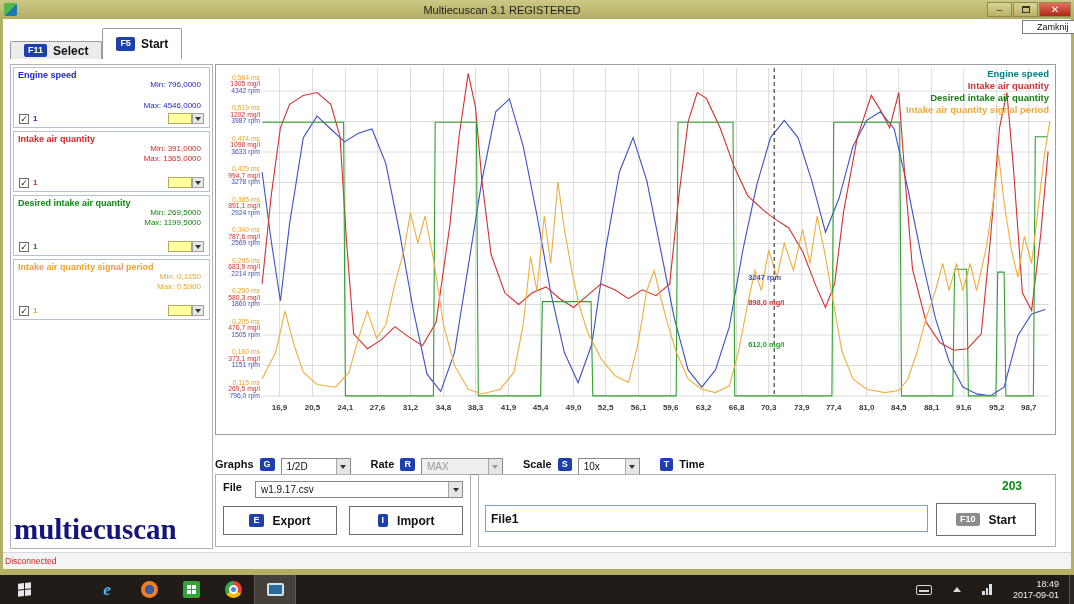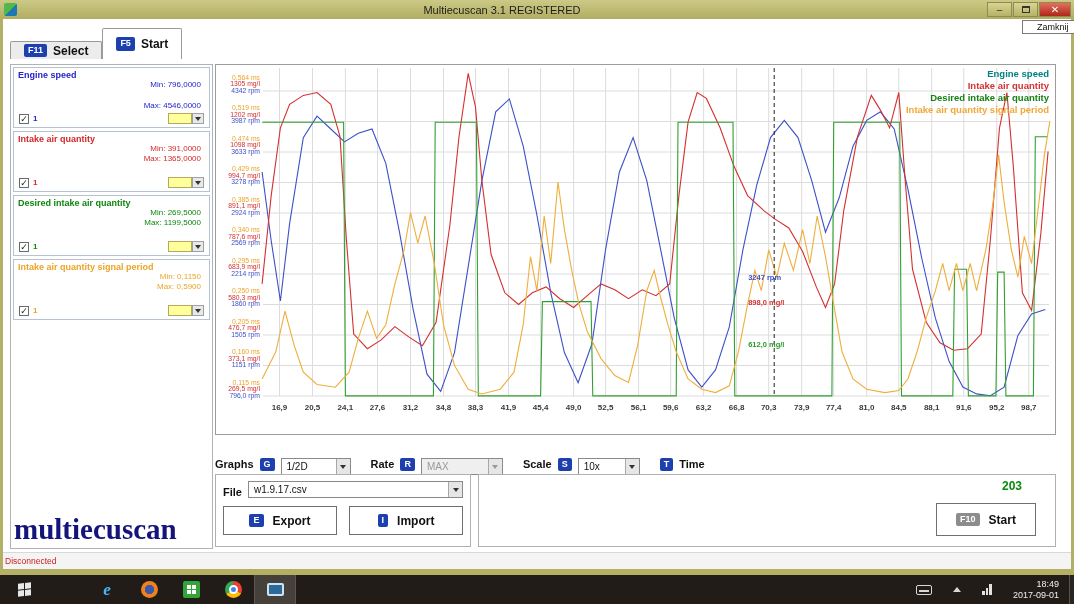--- a/index.html
+++ b/index.html
@@ -64,21 +64,21 @@
   .ctrlrow{position:absolute;left:215px;top:458px;width:841px;height:20px;display:flex;align-items:flex-start;gap:6px;}
   .lbl{font-weight:bold;font-size:11px;color:#111;}
   .combo{display:inline-flex;align-items:center;justify-content:space-between;border:1px solid #8a8a8a;background:#fff;height:17px;font-size:10px;padding-left:5px;color:#111;}
   .combo .carr{width:14px;height:15px;background:#e6e6e6;border-left:1px solid #a8a8a8;display:flex;align-items:center;justify-content:center;margin-left:4px;}
   .combo.disabled{background:#efefef;color:#9a9a9a;}
   .combo.disabled .tri-down{border-top-color:#9a9a9a;}
   .gap{width:8px;}
 
   
   .filepanel{position:absolute;left:215px;top:474px;width:256px;height:73px;border:1px solid #b0b0b0;background:#fff;}
-  .fp-row1{display:flex;align-items:flex-end;gap:6px;padding:6px 7px 0 7px;}
+  .fp-row1{display:flex;align-items:flex-start;gap:13px;padding:6px 7px 0 7px;}
   .file-combo{flex:1;}
   .fp-row2{display:flex;gap:12px;padding:8px 7px 0 7px;}
   .btn{display:flex;align-items:center;justify-content:center;gap:9px;background:#fff;border:1px solid #6f6f6f;height:29px;flex:1;font-size:12px;font-weight:bold;color:#111;cursor:default;}
   .runpanel{position:absolute;left:478px;top:474px;width:578px;height:73px;border:1px solid #b0b0b0;background:#fff;}
   .counter{position:absolute;right:33px;top:4px;color:#0a8a0a;font-weight:bold;font-size:12px;}
   .file-input{position:absolute;left:6px;top:30px;width:443px;height:27px;border:1px solid #7aa0c8;font-size:12px;font-weight:bold;padding-left:5px;font-family:"Liberation Sans",sans-serif;color:#111;}
   .start-btn{position:absolute;left:457px;top:28px;width:100px;height:33px;}
 
   .status{position:absolute;left:5px;top:556px;font-size:8.5px;color:#cc2020;z-index:6;}
 
@@ -366,20 +366,21 @@
       </div>
       <div class="btn">
         <span class="key">I</span>
         <span>Import</span>
       </div>
     </div>
   </div>
 
   <div class="runpanel">
     <div class="counter">203</div>
+    <input class="file-input" value="File1" style="">
     <div class="btn start-btn">
       <span class="key gray">F10</span>
       <span>Start</span>
     </div>
   </div>
 
   <div class="status">Disconnected</div>
 
   <div class="taskbar">
     <div class="tb-start">

